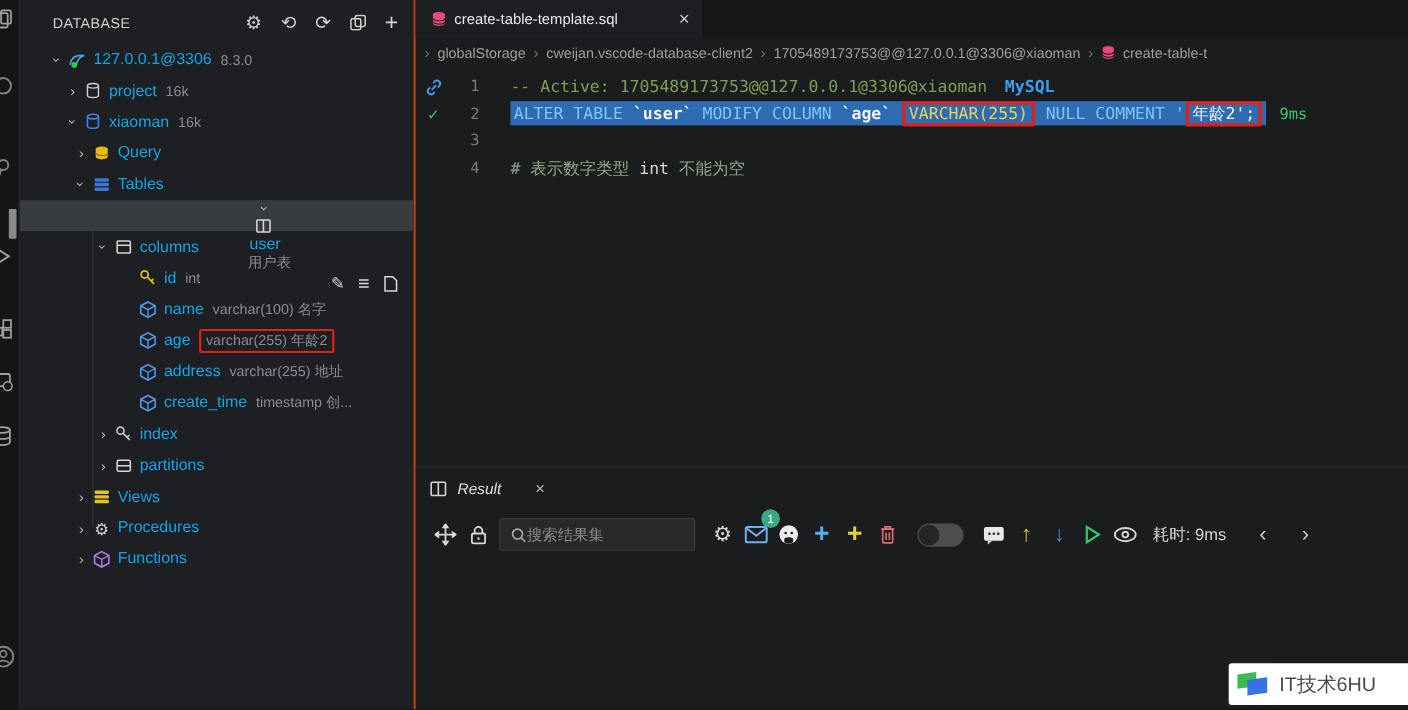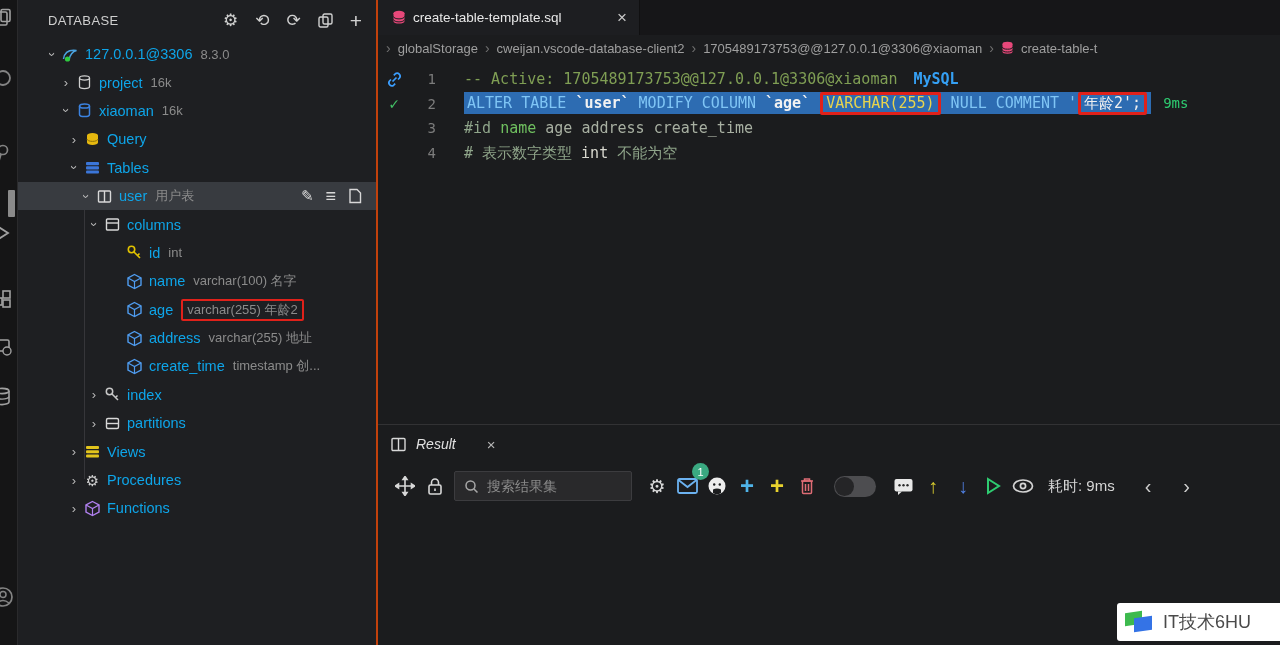--- a/index.html
+++ b/index.html
@@ -26,21 +26,21 @@
   .row .chev { width:16px; flex:none; text-align:center; color:#b8b8b8; font-size:13px; }
   .chev.down { display:inline-block; transform:rotate(90deg); }
   .row .ico { width:17px; height:17px; flex:none; margin:0 6px 0 2px; }
   .row .lbl { color:#0ea5e9; }
   .row .dtl { color:#8b8b8b; font-size:13px; margin-left:8px; }
   .row.sel { background:#383b40; }
   .row-actions { margin-left:auto; display:flex; align-items:center; gap:12px; padding-right:14px; }
   .row-actions .hicon { font-size:15px; color:#d8d8d8; }
   .redbox-sm { border:2.5px solid #e0211a; border-radius:2px; padding:0 4px; margin-left:4px; }
   .lv0{padding-left:26px;} .lv1{padding-left:40px;} .lv2{padding-left:48px;}
-  .lv3{padding-left:60px;} .lv4{padding-left:68px;} .lv5{padding-left:106px;}
+  .lv3{padding-left:88px;flex-direction:column;} .lv4{padding-left:68px;} .lv5{padding-left:106px;}
 
   
   .editor { position:absolute; left:378px; top:0; width:902px; height:645px; background:#1b1c1e; }
   .tabbar { height:35px; background:#161618; display:flex; }
   .tab { display:flex; align-items:center; gap:7px; background:#1d1e21; padding:0 12px 0 14px; width:262px; border-right:1px solid #101011;text-align:center; }
   .tab-title { font-size:13.5px; color:#e8e8e8; }
   .tab-close { margin-left:auto; color:#c8c8c8; font-size:17px; cursor:pointer; }
   .breadcrumb { height:26px; display:flex; align-items:center; gap:7px; padding-left:8px; font-size:13px; color:#9f9f9f; white-space:nowrap; overflow:hidden; }
   .breadcrumb .sep { color:#707070; font-size:14px; }
   .breadcrumb .bc-ico { width:13px; height:14px; flex:none; }
@@ -61,21 +61,21 @@
   .c-dim { color:#8fa58a; } .c-grn { color:#6fbf5f; } .c-gry { color:#a8b0a2; } .c-wht { color:#d8d8cf; }
 
   
   .result { position:absolute; left:378px; top:424px; width:902px; height:195px; background:#1b1c1e; border-top:1px solid #323234; }
   .r-tabs { height:38px; display:flex; align-items:center; }
   .r-tab { display:flex; align-items:center; gap:9px; padding:0 14px 0 12px; height:100%; }
   .r-tab-label { font-size:14px; font-style:italic; color:#e0e0e0; }
   .r-tab-close { color:#b8b8b8; font-size:15px; margin-left:22px; cursor:pointer; }
   .r-toolbar { height:46px; display:flex; align-items:center; padding-left:12px; }
   .t-ico { flex:none; display:flex; align-items:center; justify-content:center; width:30px; height:30px; cursor:pointer; }
-  .searchbox { display:flex; align-items:center; gap:8px; width:178px; height:30px; background:#29292b; border:1px solid #3c3c3f; border-radius:2px; padding:12px 9px; margin:0 10px 0 4px; }
+  .searchbox { display:flex; align-items:center; width:178px; height:30px; background:#29292b; border:1px solid #3c3c3f; border-radius:2px; padding:12px 9px; margin:0 10px 0 4px; }
   .searchbox input { flex:1; background:transparent; border:none; outline:none; color:#d0d0d0; font-size:14px; width:120px; font-family:inherit; }
   .searchbox input::placeholder { color:#8a8a8a; }
   .badge { position:absolute; top:-8px; right:-7px; width:17px; height:17px; border-radius:50%; background:#3aa981; color:#fff; font-size:11px; display:flex; align-items:center; justify-content:center; }
   .plus-b { color:#4fb3e8; font-size:24px; font-weight:bold; line-height:1; }
   .plus-y { color:#e8d22e; font-size:24px; font-weight:bold; line-height:1; }
   .toggle { width:42px; height:21px; background:#4d4d50; border-radius:11px; position:relative; margin:0 12px; cursor:pointer; }
   .toggle .knob { position:absolute; left:1px; top:1px; width:19px; height:19px; border-radius:50%; background:#252527; }
   .arrow-up { color:#d4c82e; font-size:20px; } .arrow-dn { color:#4f7fe0; font-size:20px; }
   .elapsed { color:#d6d6d6; font-size:15px; margin:0 14px 0 10px; white-space:nowrap; }
   .navchev { color:#cfcfcf; font-size:20px; padding:0 16px; cursor:pointer; }
@@ -420,21 +420,20 @@
 
       <div class="cl">
         <span class="gut" style="color:#42be65;font-size:16px">✓</span>
         <span class="lnum">2</span>
         <span class="ctext"><span class="sel2"><span class="tk-kw">ALTER TABLE </span><span class="tk-id">`user`</span><span class="tk-kw"> MODIFY COLUMN </span><span class="tk-id">`age` </span><span class="redbox"><span class="tk-type">VARCHAR(255)</span></span><span class="tk-kw"> NULL COMMENT '</span><span class="redbox"><span class="tk-str">年龄2';</span></span></span><span class="ms">9ms</span></span>
       </div>
 
       <div class="cl">
         <span class="gut"></span>
         <span class="lnum">3</span>
-        <span class="ctext"><span class="c-dim">#id </span><span class="c-grn">name</span><span class="c-gry"> age address create_time</span></span>
       </div>
 
       <div class="cl">
         <span class="gut"></span>
         <span class="lnum">4</span>
         <span class="ctext"><span class="c-dim"># 表示数字类型 </span><span class="c-wht">int</span><span class="c-dim"> 不能为空</span></span>
       </div>
     </div>
   </div>
 

